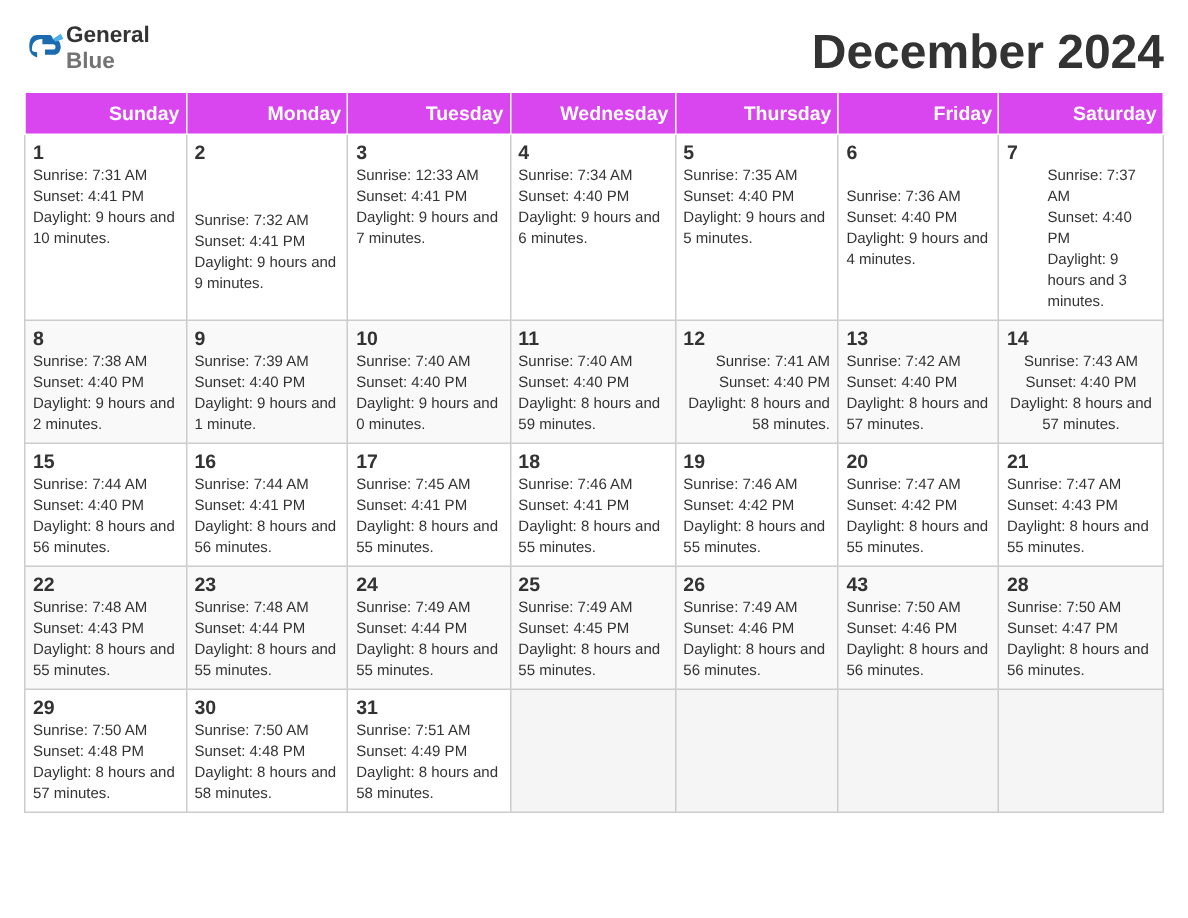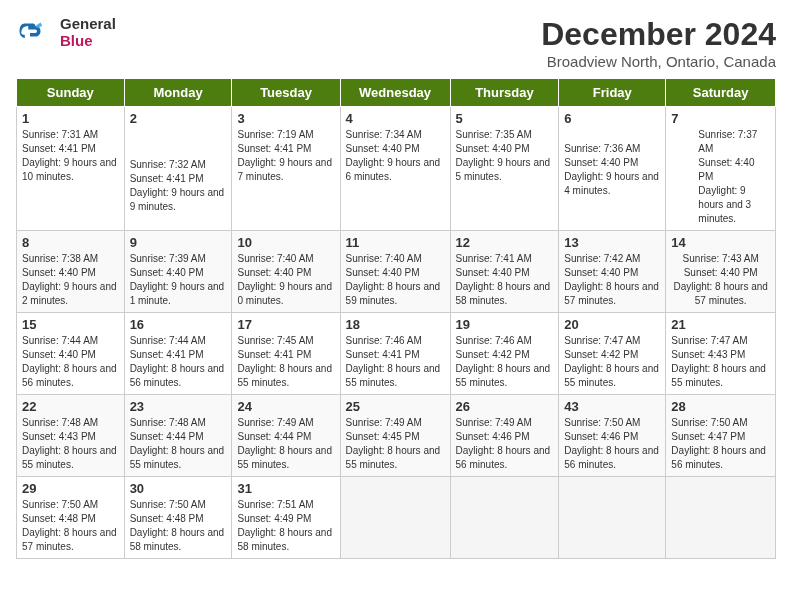--- a/index.html
+++ b/index.html
@@ -12,47 +12,47 @@
     }
     .header-area {
       display: flex;
       justify-content: space-between;
       align-items: flex-start;
       margin-bottom: 8px;
     }
     .logo {
       display: flex;
       align-items: center;
-      gap: 16px;
+      gap: 0;
     }
     .logo-text {
       display: flex;
       flex-direction: column;
       line-height: 1.1;
     }
     .logo-general { font-size: 15px; font-weight: bold; color: #333; }
-    .logo-blue { font-size: 15px; font-weight: bold; color: #be185d; }
+    .logo-blue { font-size: 15px; font-weight: bold; color: #737373; }
     .logo-icon {
       width: 28px;
       height: 28px;
     }
     .title-area { text-align: right; }
     .month-title { font-size: 32px; font-weight: bold; color: #333; }
     .location-title { font-size: 15px; color: #555; }
     table {
       width: 100%;
       border-collapse: collapse;
     }
     th {
-      background-color: #4d7c0f;
+      background-color: #d946ef;
       color: white;
       font-size: 13px;
       font-weight: bold;
       padding: 6px 4px;
-      text-align: center;
+      text-align: right;
       border: 1px solid #fff;
     }
     td {
       border: 1px solid #ccc;
       vertical-align: top;
       padding: 4px 5px;
       font-size: 10.5px;
       color: #333;
       background: #fff;
       width: 113px;
@@ -87,21 +87,20 @@
       <path d="M14 8 L22 8 Q28 8 28 14 Q28 18 24 20 L16 20 L16 16 L22 16 Q24 16 24 14 Q24 12 22 12 L14 12 Z" fill="#1a6bb0"></path>
       <path d="M22 8 L28 4 L30 8 L24 10 Z" fill="#4ab0e8"></path>
     </svg>
     <div class="logo-text">
       <span class="logo-general">General</span>
       <span class="logo-blue">Blue</span>
     </div>
   </div>
   <div class="title-area">
     <div class="month-title">December 2024</div>
-    <div class="location-title">Broadview North, Ontario, Canada</div>
   </div>
 </div>
 
 <table>
   <thead>
     <tr id="header-row">
     <th>Sunday</th>
         <th>Monday</th>
         <th>Tuesday</th>
         <th>Wednesday</th>
@@ -119,21 +118,21 @@
 Daylight: 9 hours and 10 minutes.</div>
         </td>
         <td>
           <span class="day-number">2</span>
           <div class="day-info" style="white-space: pre-line; margin-top: 32px;">Sunrise: 7:32 AM
 Sunset: 4:41 PM
 Daylight: 9 hours and 9 minutes.</div>
         </td>
         <td>
           <span class="day-number">3</span>
-          <div class="day-info" style="white-space: pre-line;">Sunrise: 7:19 AM
+          <div class="day-info" style="white-space: pre-line;">Sunrise: 12:33 AM
 Sunset: 4:41 PM
 Daylight: 9 hours and 7 minutes.</div>
         </td>
         <td>
           <span class="day-number">4</span>
           <div class="day-info" style="white-space: pre-line;">Sunrise: 7:34 AM
 Sunset: 4:40 PM
 Daylight: 9 hours and 6 minutes.</div>
         </td>
         <td>
@@ -175,21 +174,21 @@
 Daylight: 9 hours and 0 minutes.</div>
         </td>
         <td>
           <span class="day-number">11</span>
           <div class="day-info" style="white-space: pre-line;">Sunrise: 7:40 AM
 Sunset: 4:40 PM
 Daylight: 8 hours and 59 minutes.</div>
         </td>
         <td>
           <span class="day-number">12</span>
-          <div class="day-info" style="white-space: pre-line;">Sunrise: 7:41 AM
+          <div class="day-info" style="white-space: pre-line; text-align: right;">Sunrise: 7:41 AM
 Sunset: 4:40 PM
 Daylight: 8 hours and 58 minutes.</div>
         </td>
         <td>
           <span class="day-number">13</span>
           <div class="day-info" style="white-space: pre-line;">Sunrise: 7:42 AM
 Sunset: 4:40 PM
 Daylight: 8 hours and 57 minutes.</div>
         </td>
         <td>

